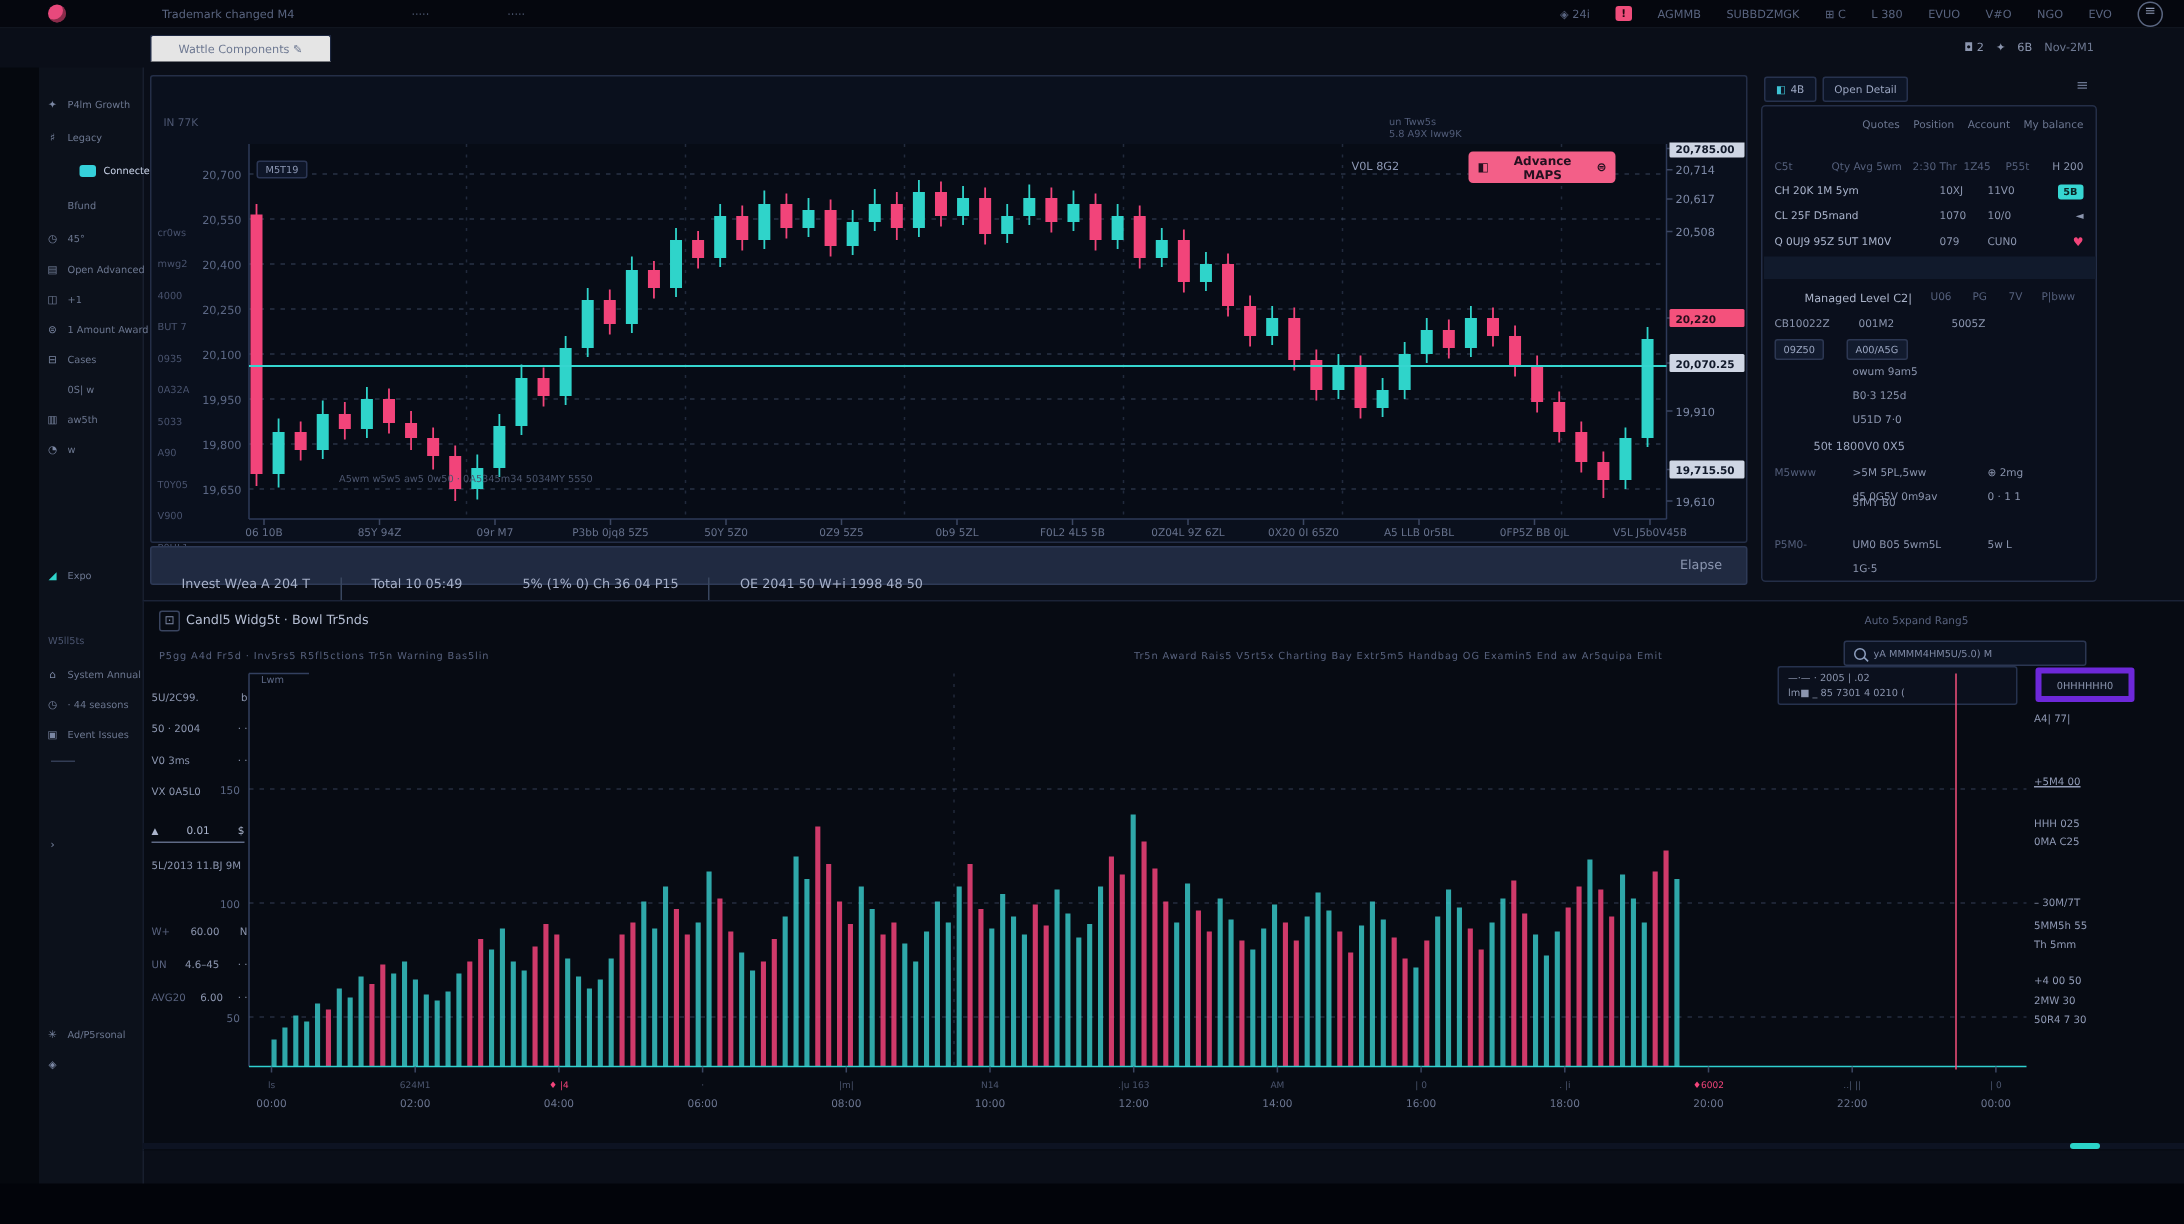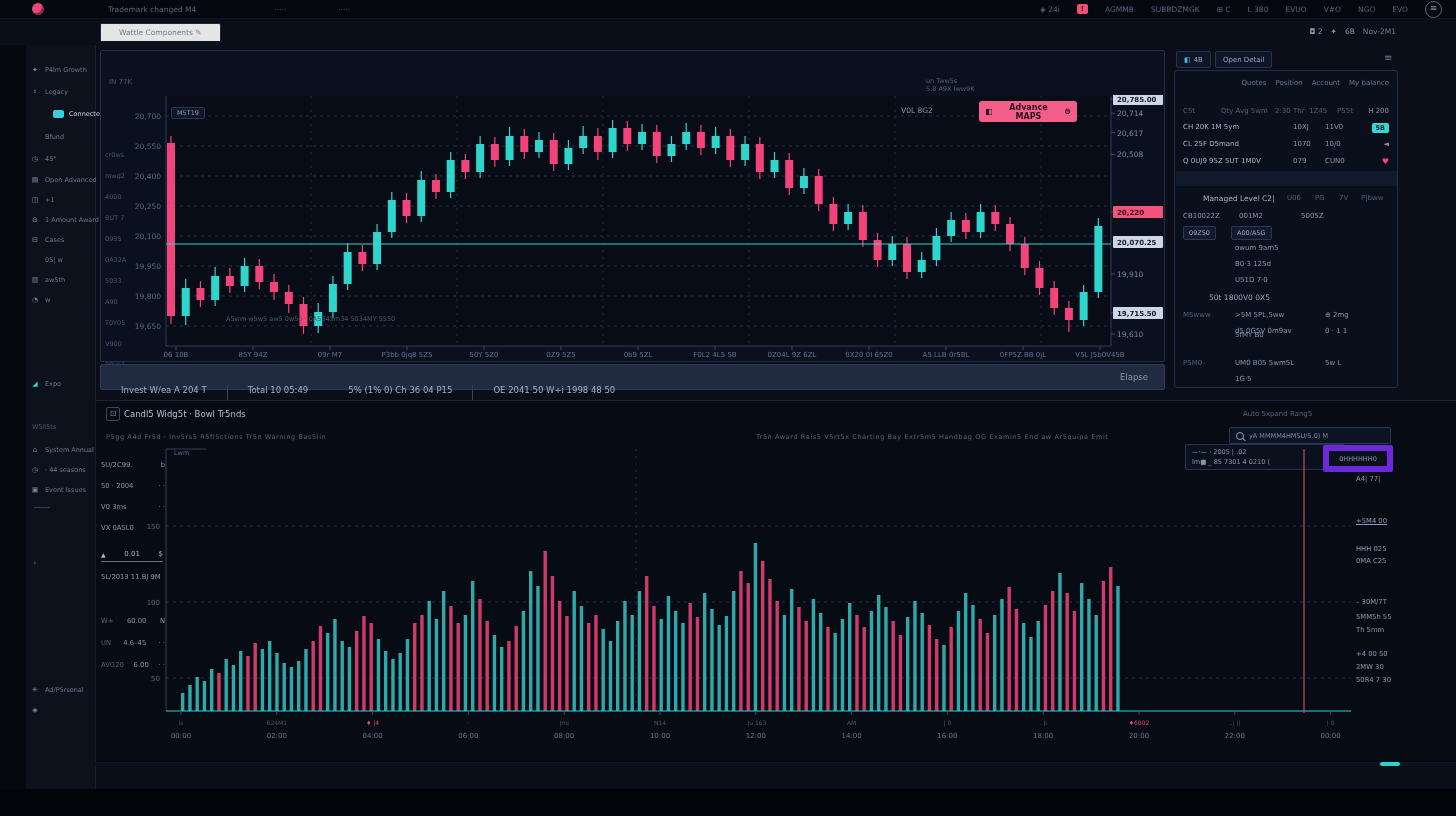--- a/index.html
+++ b/index.html
@@ -84,22 +84,22 @@
   #bpRight{position:absolute;left:1147px;top:9px;font-size:7px;color:#58627e;}
   .colsStrip{position:absolute;top:32px;font-size:6.5px;color:#58627e;letter-spacing:.6px;white-space:nowrap;}
   #searchBox{position:absolute;left:1133px;top:26px;width:162px;height:17px;background:#0c1322;
              border:1px solid #2b3652;border-radius:2px;display:flex;align-items:center;gap:5px;
              padding:0 6px;box-sizing:border-box;font-size:6.5px;color:#7e89a5;}
   .mag{width:6px;height:6px;border:1px solid #8fa0c0;border-radius:50%;position:relative;display:inline-block;flex:none;}
   .mag:after{content:"";position:absolute;width:4px;height:1px;background:#8fa0c0;transform:rotate(45deg);right:-3px;bottom:-1px;}
   #legendBox{position:absolute;left:1089px;top:43px;width:160px;height:26px;background:#0b101d;
              border:1px solid #26324e;border-radius:2px;font-size:6.5px;color:#8b95ae;
              padding:2px 6px;box-sizing:border-box;line-height:10px;}
-  #chipBox{position:absolute;left:1227px;top:44px;width:58px;height:15px;background:#0b101d;
-           border:6px solid #6d28d9;border-radius:2px;font-size:6.5px;color:#8b95ae;
+  #chipBox{position:absolute;left:1261px;top:44px;width:58px;height:15px;background:#0b101d;
+           border:4px solid #6d28d9;border-radius:2px;font-size:6.5px;color:#8b95ae;
            display:flex;align-items:center;justify-content:center;}
   .blRow{position:absolute;left:5px;width:64px;display:flex;justify-content:space-between;
          font-size:6.8px;color:#8b95ae;white-space:nowrap;}
   #stepper{position:absolute;left:5px;width:62px;height:14px;border-bottom:1px solid #5f6a86;
            display:flex;align-items:center;justify-content:space-between;font-size:7px;color:#aab4cc;}
   .brLbl{position:absolute;left:1260px;font-size:6.8px;color:#8f99b4;white-space:nowrap;}
   #bpSvg{position:absolute;left:0;top:40px;}
   
   #hScroll{position:absolute;left:95px;top:762px;width:1361px;height:4px;background:#0d1322;}
   #hThumb{position:absolute;left:1285px;top:0;width:20px;height:4px;background:#2bd4c9;border-radius:2px;}

